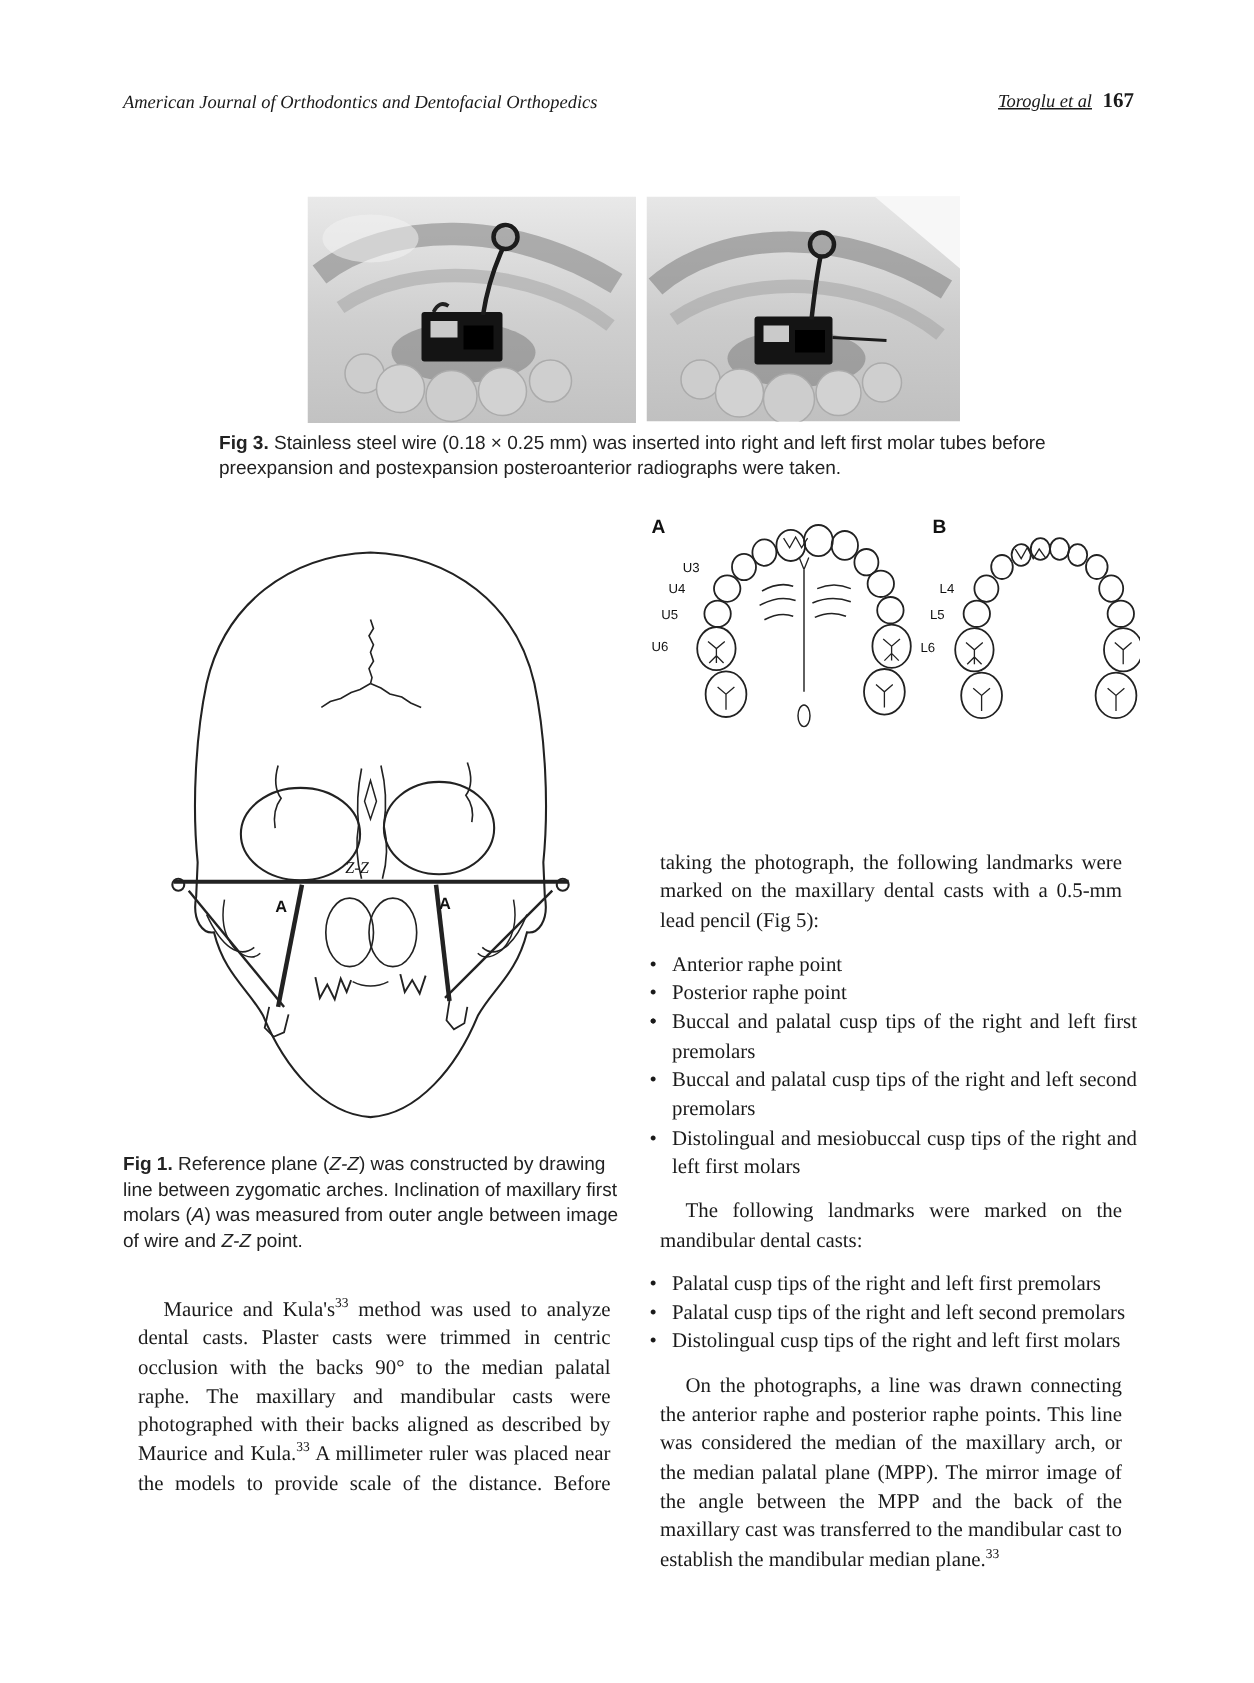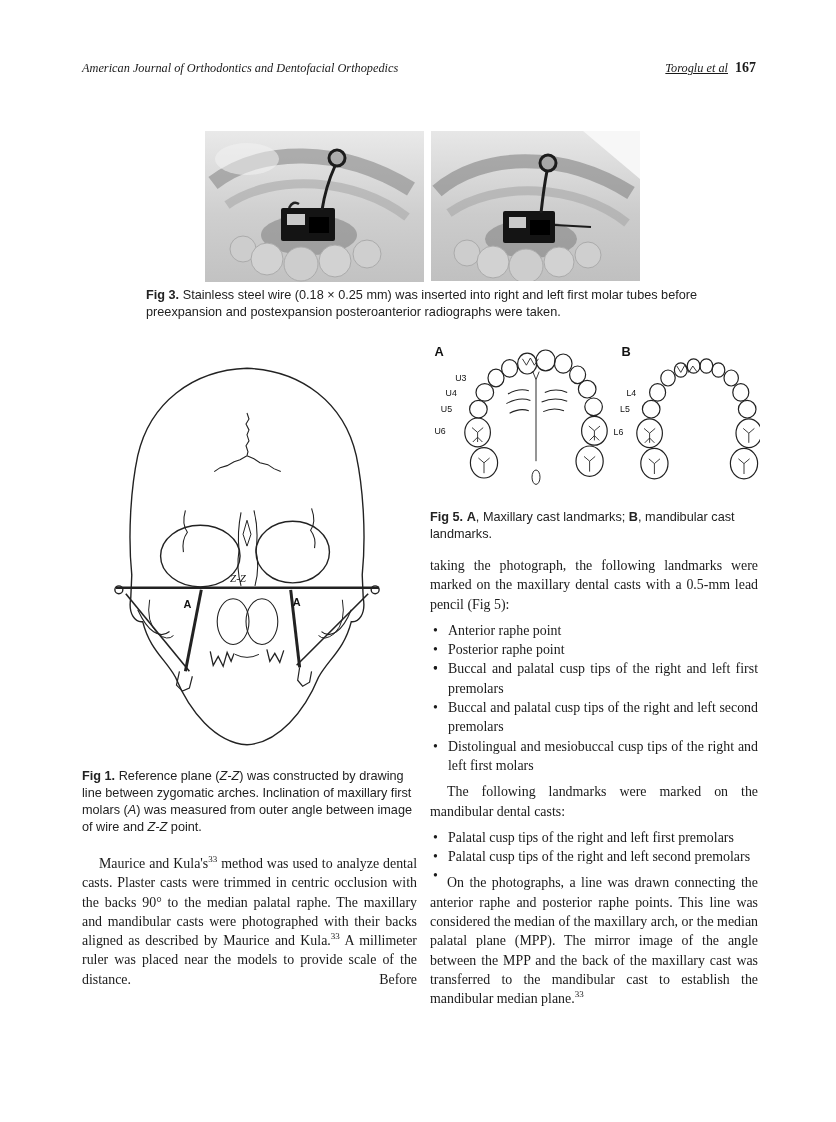--- a/index.html
+++ b/index.html
@@ -26,21 +26,21 @@
   .caption .figlab { font-weight:bold; }
   .caption .it { font-style:italic; }
   .caption .bd { font-weight:bold; }
   
   .fig4-art { position:absolute; left:98px; top:360px; }
   .fig5-art { position:absolute; left:428px; top:341px; }
   
   .col { position:absolute; font-size:13.9px; line-height:19.3px; text-align:justify; }
   .col-left  { left:82px;  top:854px; width:335px; }
   .col-right { left:430px; top:556px; width:328px; }
-  .col p { margin:0; }
+  .col p { margin:10px; }
   .indent { text-indent:17px; }
   .jlast { text-align-last:justify; }
   sup { font-size:9px; line-height:0; vertical-align:super; }
   .blist { margin:7px 0 7px 0; }
   .bullet-item { position:relative; padding-left:18px; }
   .bullet-mark { position:absolute; left:3px; top:0; }
 </style>
 </head>
 <body>
 
@@ -214,41 +214,37 @@
         <path d="M388,147 l7,6 7,-6 M395,153 l0,13" stroke-width="1.1"></path>
       </g>
       <g font-family="Liberation Sans, sans-serif" font-size="11" fill="#111">
         <text x="248" y="68">L4</text>
         <text x="240" y="89">L5</text>
         <text x="232" y="117">L6</text>
       </g>
     </svg>
   </div>
 
-  <div class="caption cap-fig5">
-    <span class="figlab">Fig 5.</span>
-    <span class="bd">A</span><span>, Maxillary cast landmarks; </span><span class="bd">B</span><span>, mandibular cast landmarks.</span>
-  </div>
 
   <div class="col col-left">
     <p class="indent jlast"><span>Maurice and Kula's</span><sup>33</sup><span> method was used to analyze dental casts. Plaster casts were trimmed in centric occlusion with the backs 90° to the median palatal raphe. The maxillary and mandibular casts were photographed with their backs aligned as described by Maurice and Kula.</span><sup>33</sup><span> A millimeter ruler was placed near the models to provide scale of the distance. Before</span></p>
   </div>
 
   <div class="col col-right">
     <p>taking the photograph, the following landmarks were marked on the maxillary dental casts with a 0.5-mm lead pencil (Fig 5):</p>
     <div class="blist">
       <div class="bullet-item"><span class="bullet-mark">•</span><span>Anterior raphe point</span></div>
       <div class="bullet-item"><span class="bullet-mark">•</span><span>Posterior raphe point</span></div>
       <div class="bullet-item"><span class="bullet-mark">•</span></div>
       <div class="bullet-item"><span class="bullet-mark">•</span><span>Buccal and palatal cusp tips of the right and left first premolars</span></div>
       <div class="bullet-item"><span class="bullet-mark">•</span><span>Buccal and palatal cusp tips of the right and left second premolars</span></div>
       <div class="bullet-item"><span class="bullet-mark">•</span><span>Distolingual and mesiobuccal cusp tips of the right and left first molars</span></div>
     </div>
     <p class="indent">The following landmarks were marked on the mandibular dental casts:</p>
     <div class="blist">
       <div class="bullet-item"><span class="bullet-mark">•</span><span>Palatal cusp tips of the right and left first premolars</span></div>
       <div class="bullet-item"><span class="bullet-mark">•</span><span>Palatal cusp tips of the right and left second premolars</span></div>
-      <div class="bullet-item"><span class="bullet-mark">•</span></div>
+      <div class="bullet-item"><span class="bullet-mark">•</span><span>Distolingual cusp tips of the right and left first molars</span></div>
     </div>
     <p class="indent"><span>On the photographs, a line was drawn connecting the anterior raphe and posterior raphe points. This line was considered the median of the maxillary arch, or the median palatal plane (MPP). The mirror image of the angle between the MPP and the back of the maxillary cast was transferred to the mandibular cast to establish the mandibular median plane.</span><sup>33</sup></p>
   </div>
 
 </div>
 
 </body></html>

